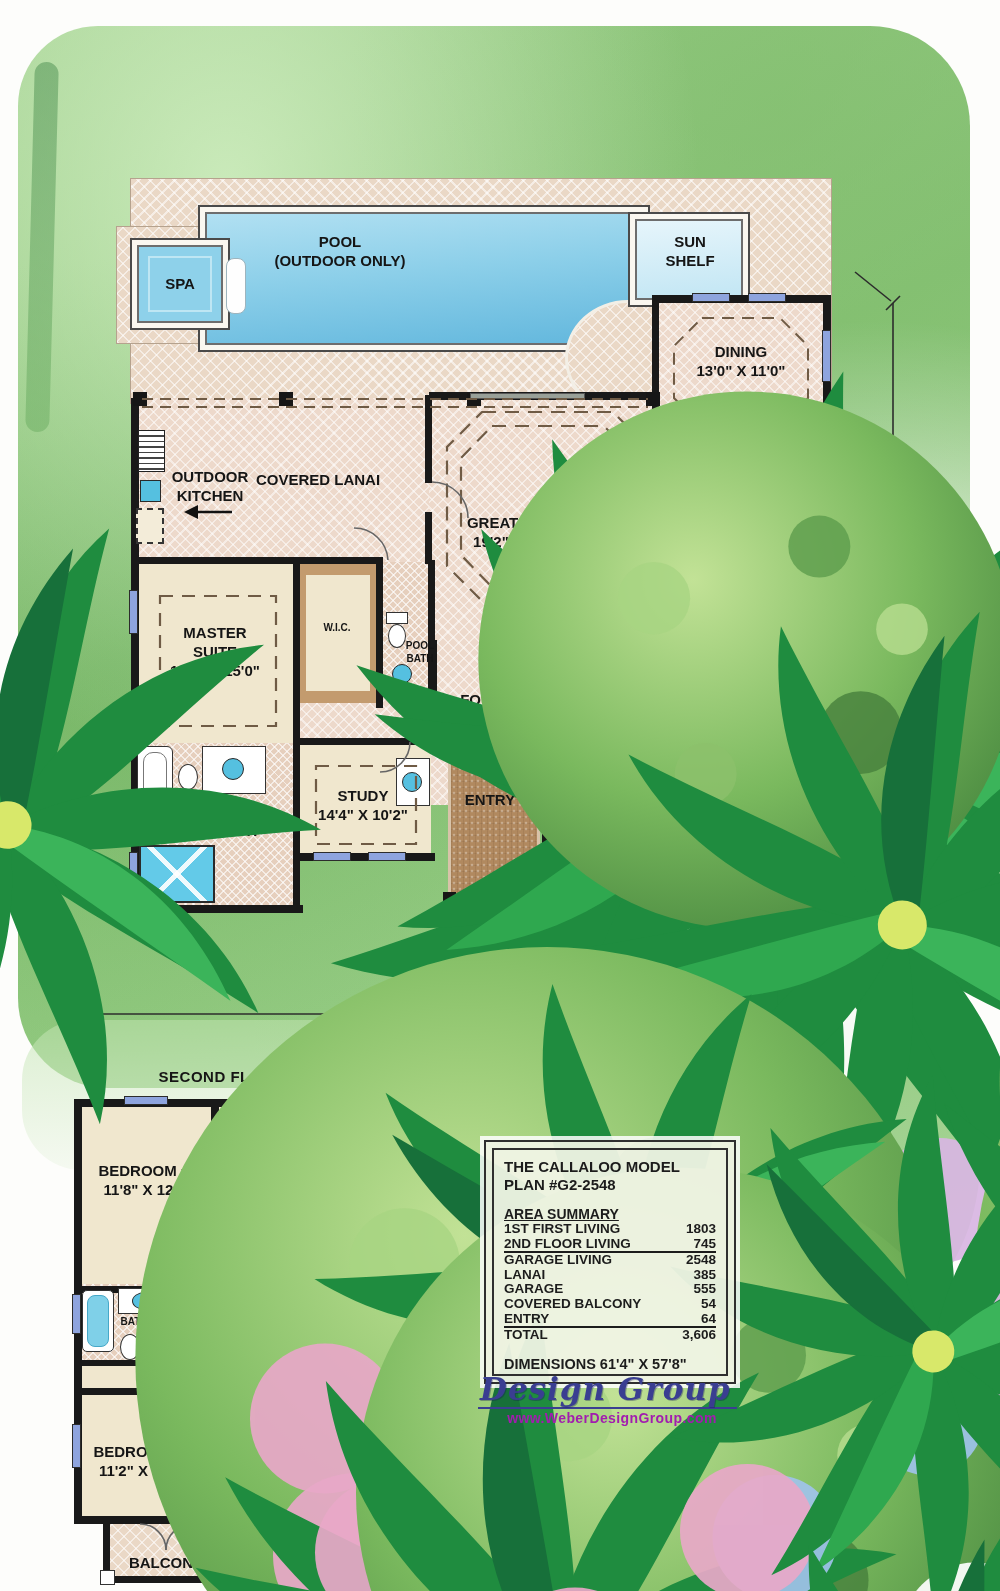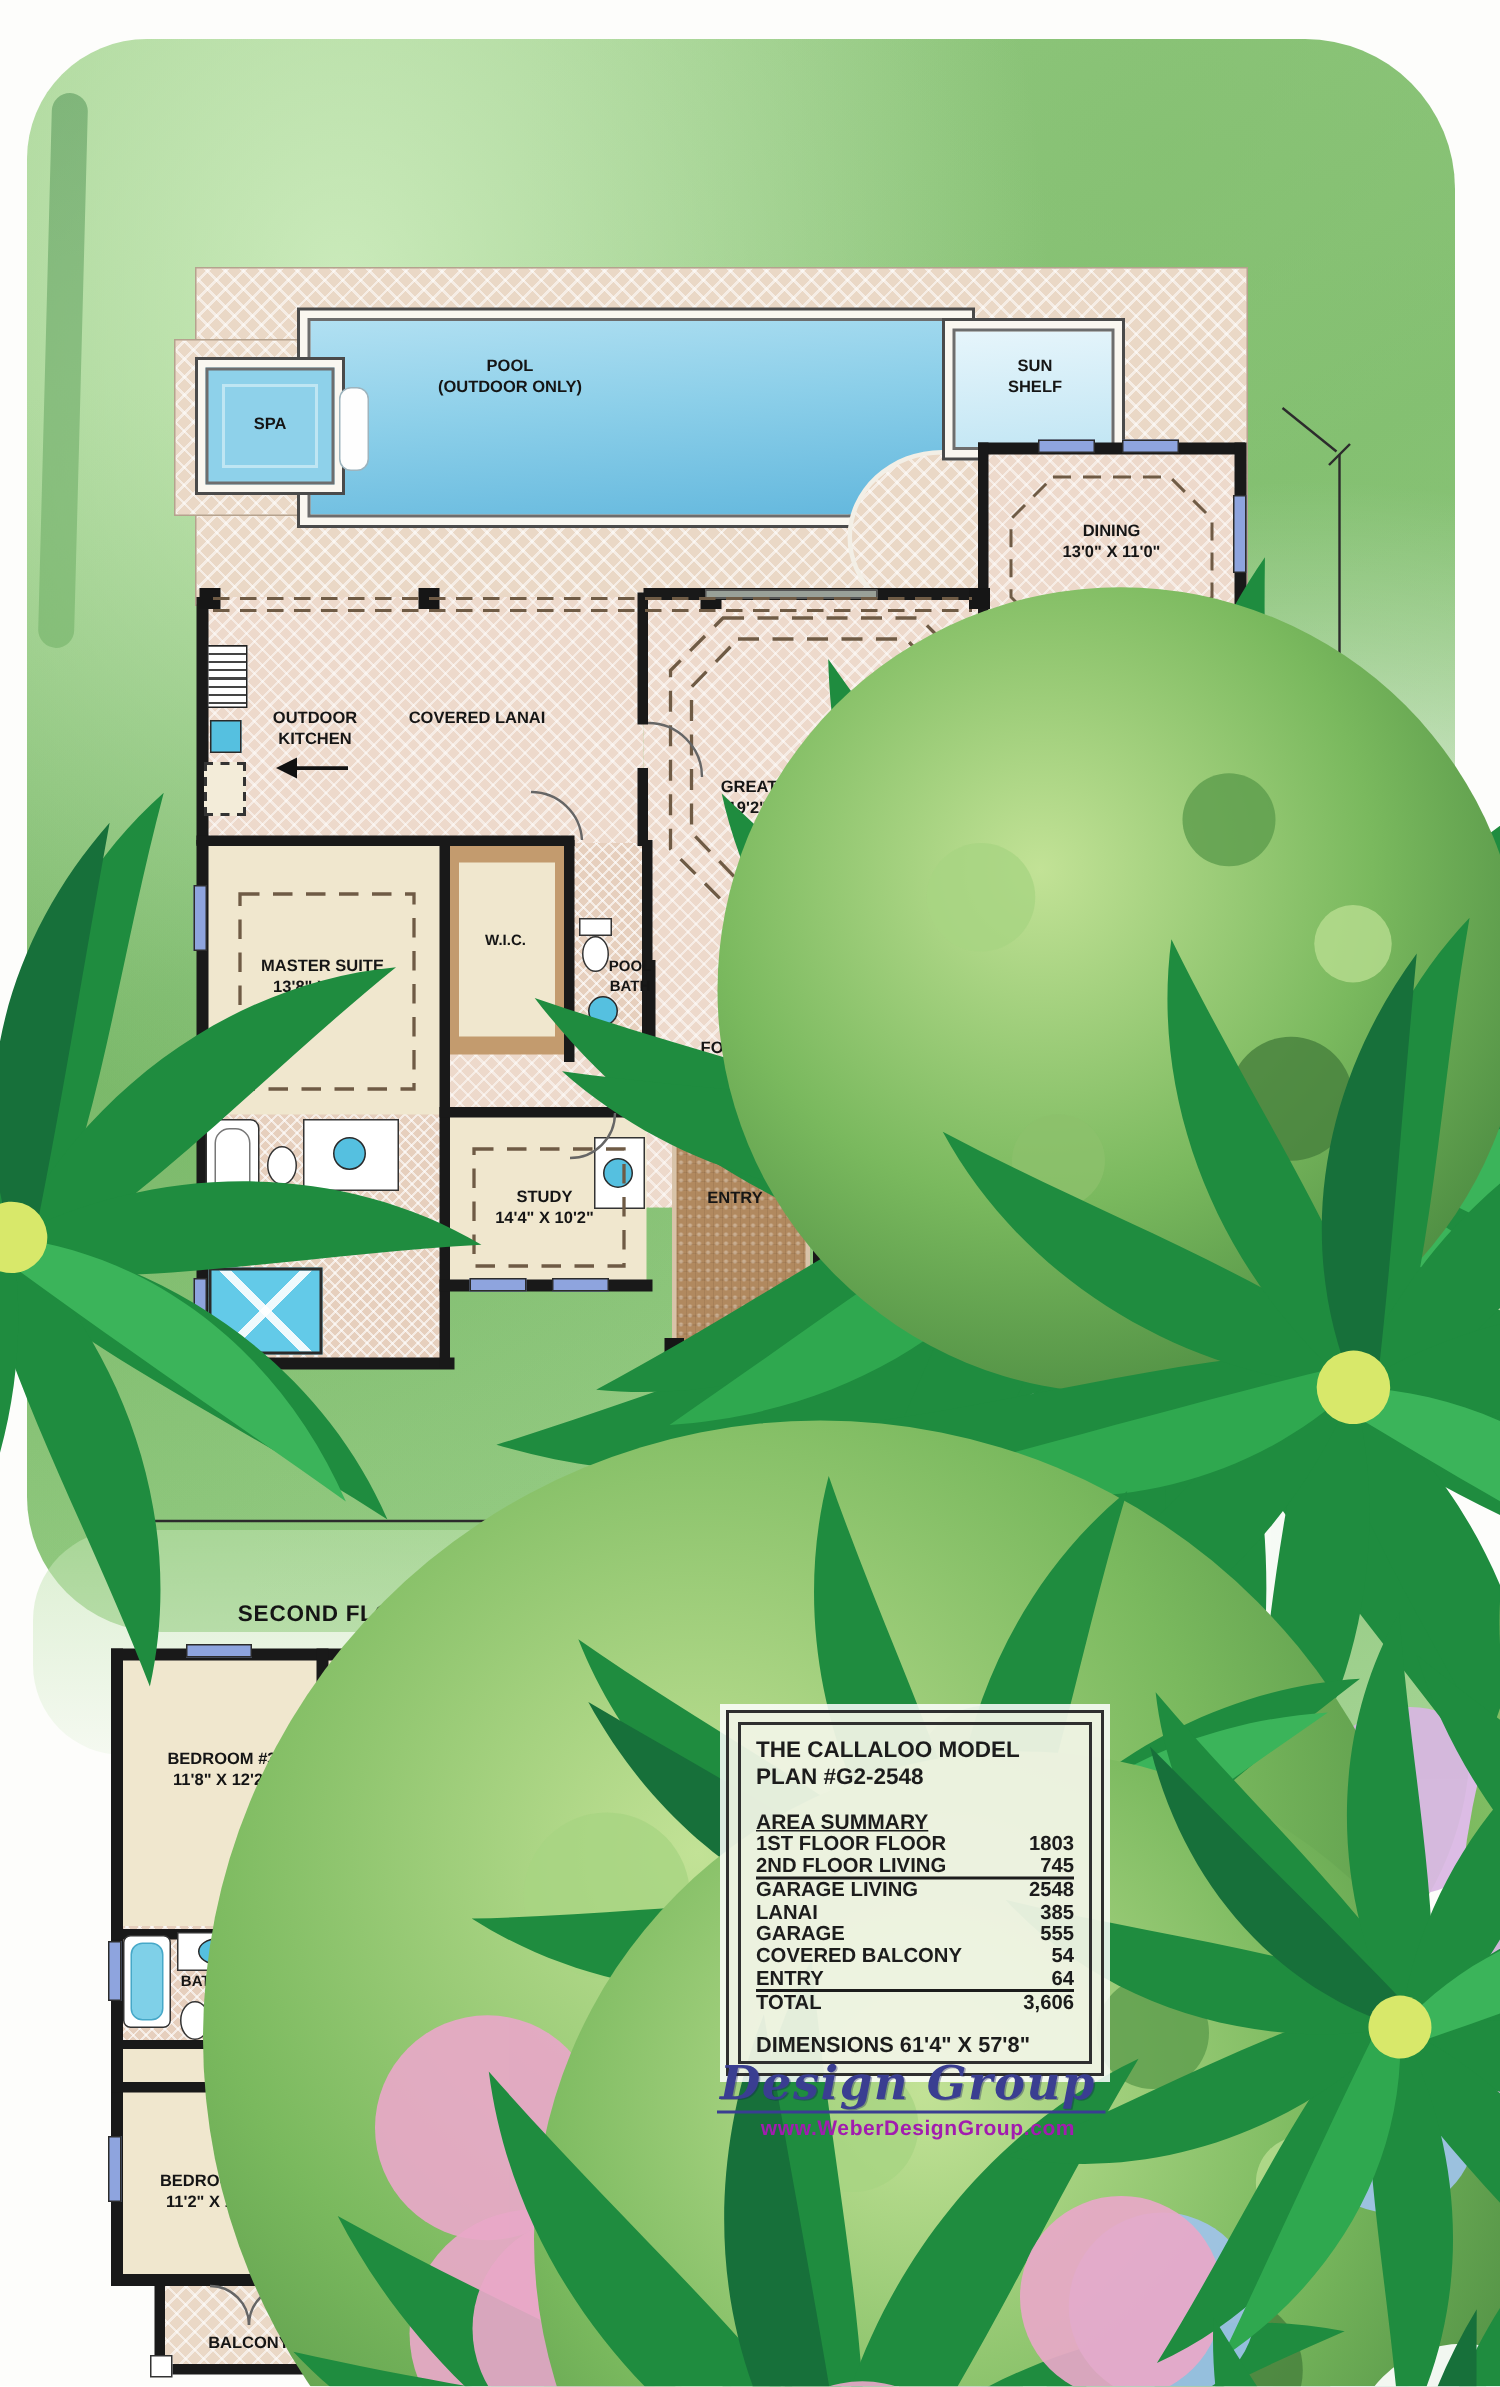--- a/index.html
+++ b/index.html
@@ -37,21 +37,21 @@
   .col{background:#161616;}
   .pav{background-color:#b1895f;background-image:
     radial-gradient(rgba(255,255,255,.3) 1px, transparent 1.7px),
     repeating-linear-gradient(0deg, rgba(90,60,35,.12) 0 1px, transparent 1px 6px),
     repeating-linear-gradient(90deg, rgba(90,60,35,.12) 0 1px, transparent 1px 6px);
     background-size:6px 6px,auto,auto;}
   .white-fix{background:#fff;border:1.5px solid #333;box-sizing:border-box;}
   .blue-fix{background:#55c0e0;border:1.5px solid #2a2a2a;box-sizing:border-box;}
   
   .lbl{position:absolute;transform:translate(-50%,-50%);text-align:center;color:#151515;
-       font-weight:bold;font-size:11px;line-height:1.25;white-space:nowrap;z-index:40;}
+       font-weight:bold;font-size:15px;line-height:1.25;white-space:nowrap;z-index:40;}
   .lbl .dims{display:block;}
   .lbl.wrap{white-space:normal;}
   .lbl.s{font-size:10px;text-align:center;}
   .lbl.l{font-size:15px;letter-spacing:.5px;}
   .lbl.dim{font-size:14px;text-shadow:0 0 3px rgba(255,255,255,.9);}
   
   .infobox{left:484px;top:1140px;width:252px;height:244px;z-index:55;
     background:rgba(241,244,230,.94);border:2px solid #2f2f2f;box-shadow:0 0 0 4px rgba(255,255,255,.85);
     box-sizing:border-box;padding:6px;}
   .infobox .inner{border:2px solid #2f2f2f;height:100%;box-sizing:border-box;padding:8px 10px;
@@ -398,21 +398,21 @@
   <div class="lbl" style="left:166px;top:1563px;">BALCONY</div>
 
   <div class="abs copyright">©COPYRIGHT 2011 WEBER DESIGN GROUP, INC.</div>
 
   <div class="abs infobox">
     <div class="inner">
       <div class="title">THE CALLALOO MODEL</div>
       <div class="title">PLAN #G2-2548</div>
       <div class="sumtitle">AREA SUMMARY</div>
       <div class="row">
-          <span>1ST FLOOR FLOOR</span>
+          <span>1ST FIRST LIVING</span>
           <span>1803</span>
         </div>
       <div class="row ul">
           <span>2ND FLOOR LIVING</span>
           <span>745</span>
         </div>
       <div class="row">
           <span>GARAGE LIVING</span>
           <span>2548</span>
         </div>

